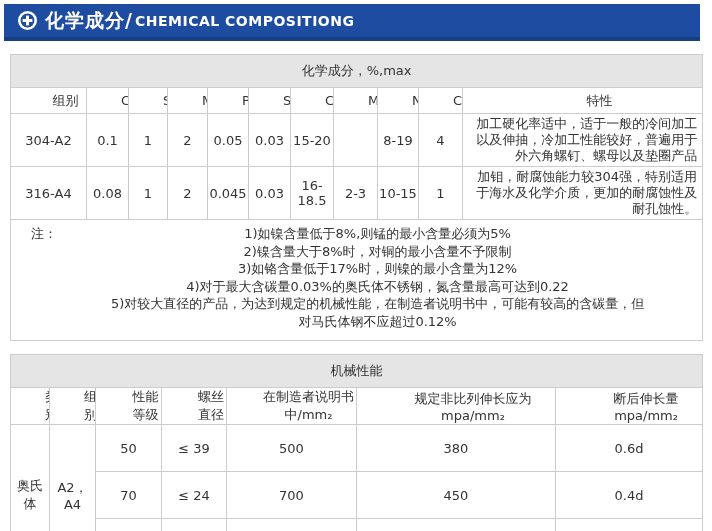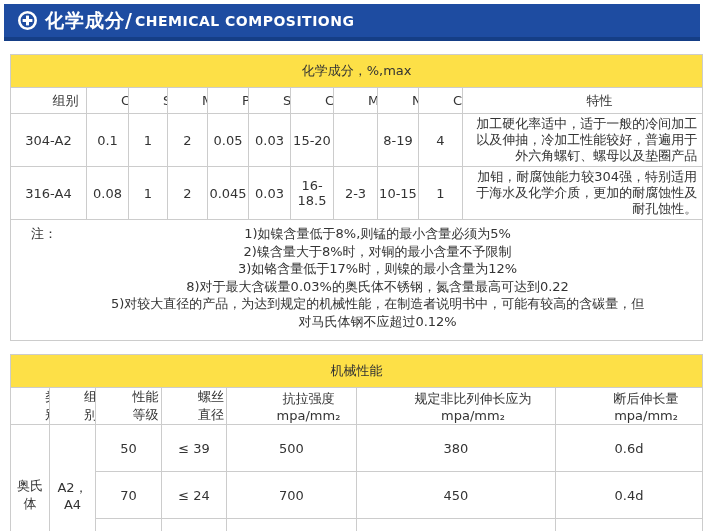--- a/index.html
+++ b/index.html
@@ -63,21 +63,21 @@
     border: 1px solid #cccccc;
     font-weight: normal;
     text-align: center;
     vertical-align: middle;
     font-size: 13px;
     color: #333333;
     padding: 0;
     overflow: hidden;
   }
   tr.caption-row th {
-    background: #fde047;
+    background: #e5e5e5;
     height: 32px;
     font-size: 13px;
   }
   tr.head-row th { height: 25px; padding-left: 34px; }
   tr.chem-data-row td { height: 48px; }
   td.trait-cell {
     text-align: right;
     padding: 2px 5px;
     line-height: 16px;
   }
@@ -175,21 +175,21 @@
         <td class="trait-cell">加钼，耐腐蚀能力较304强，特别适用于海水及化学介质，更加的耐腐蚀性及耐孔蚀性。</td>
       </tr>
       <tr>
         <td class="note-cell" colspan="11">
           <div class="note-wrap">
             <span class="note-label">注：</span>
             <div class="note-lines">
               <div>1)如镍含量低于8%,则锰的最小含量必须为5%</div>
               <div>2)镍含量大于8%时，对铜的最小含量不予限制</div>
               <div>3)如铬含量低于17%时，则镍的最小含量为12%</div>
-              <div>8)对于最大含碳量0.03%的奥氏体不锈钢，氮含量最高可达到0.22</div>
+              <div>4)对于最大含碳量0.03%的奥氏体不锈钢，氮含量最高可达到0.22</div>
               <div>5)对较大直径的产品，为达到规定的机械性能，在制造者说明书中，可能有较高的含碳量，但</div>
               <div>对马氏体钢不应超过0.12%</div>
             </div>
           </div>
         </td>
       </tr>
     </tbody>
   </table>
 
   <div class="tbl-gap2"></div>
@@ -206,21 +206,21 @@
     </colgroup>
     <thead>
       <tr class="caption-row">
         <th colspan="7">机械性能</th>
       </tr>
       <tr class="head-row">
         <th>类别</th>
         <th>组别</th>
         <th>性能等级</th>
         <th>螺丝直径</th>
-        <th>抗拉强度mpa/mm₂</th>
+        <th>在制造者说明书中/mm₂</th>
         <th>规定非比列伸长应为mpa/mm₂</th>
         <th>断后伸长量mpa/mm₂</th>
       </tr>
     </thead>
     <tbody>
       <tr class="mech-data-row">
         <td rowspan="3">奥氏体</td>
         <td rowspan="3">A2，A4</td>
         <td>50</td>
         <td>≤ 39</td>

